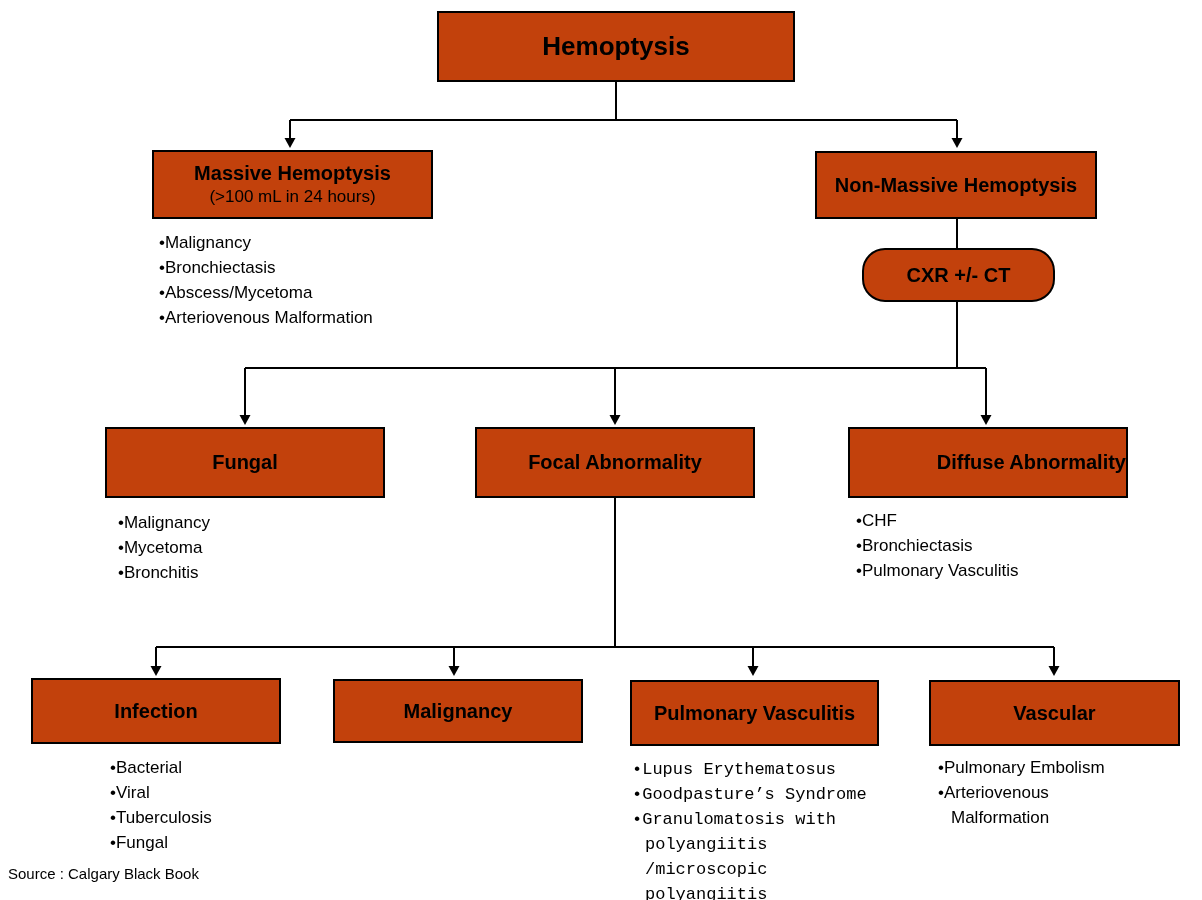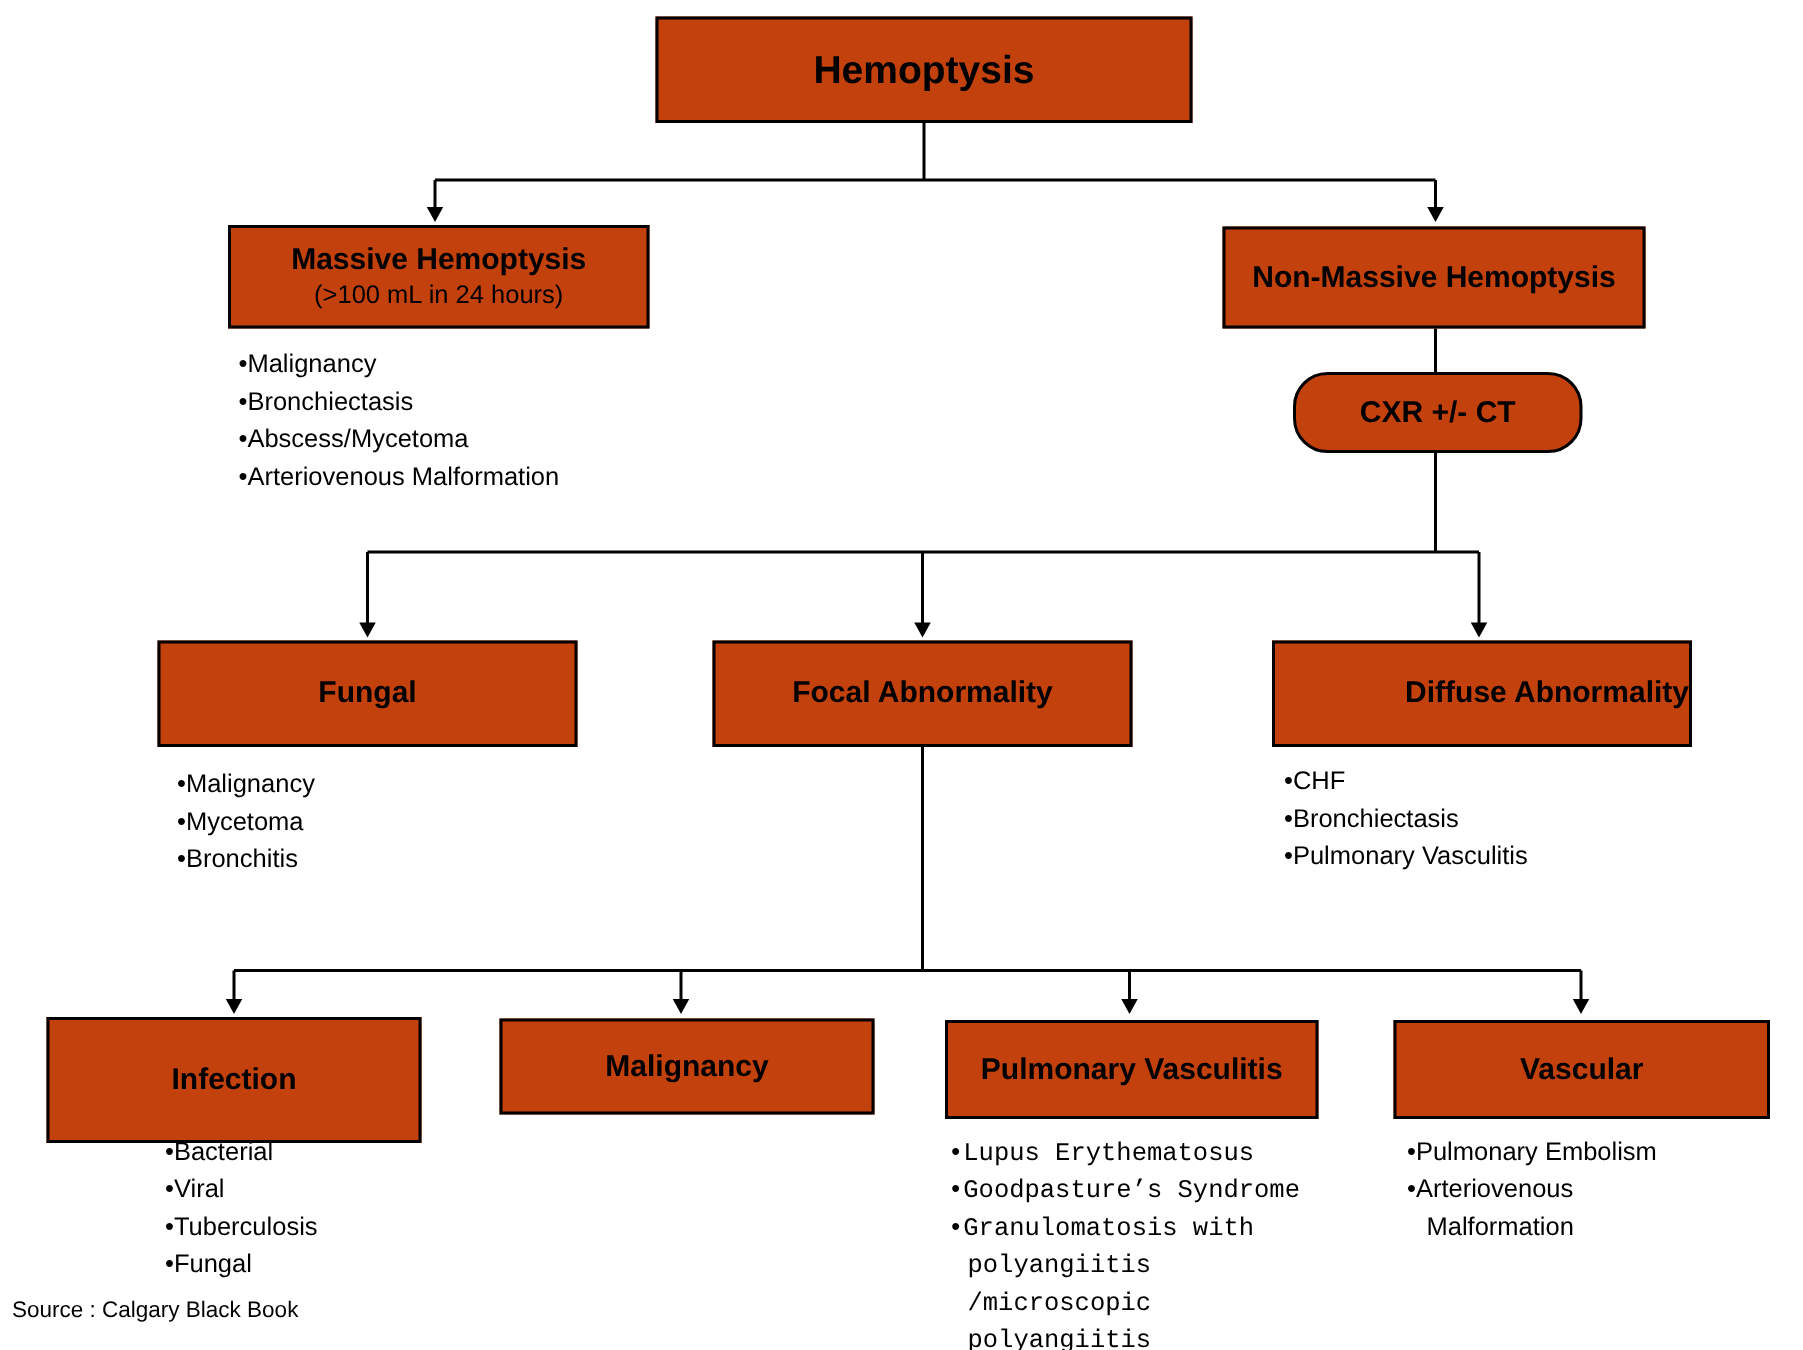--- a/index.html
+++ b/index.html
@@ -117,21 +117,21 @@
   <div class="node" style="left:848px; top:427px; width:280px; height:71px;align-items:flex-end;">
     <div class="node-title">Diffuse Abnormality</div>
   </div>
 
   <ul class="bullets" style="left:856px; top:508px; width:270px;">
     <li>CHF</li>
     <li>Bronchiectasis</li>
     <li>Pulmonary Vasculitis</li>
   </ul>
 
-  <div class="node" style="left:31px; top:678px; width:250px; height:84px;">
+  <div class="node" style="left:31px; top:678px; width:250px; height:66px;">
     <div class="node-title">Infection</div>
   </div>
 
   <ul class="bullets" style="left:62px; top:755px; width:220px;margin-left:48px;">
     <li>Bacterial</li>
     <li>Viral</li>
     <li>Tuberculosis</li>
     <li>Fungal</li>
   </ul>
 

